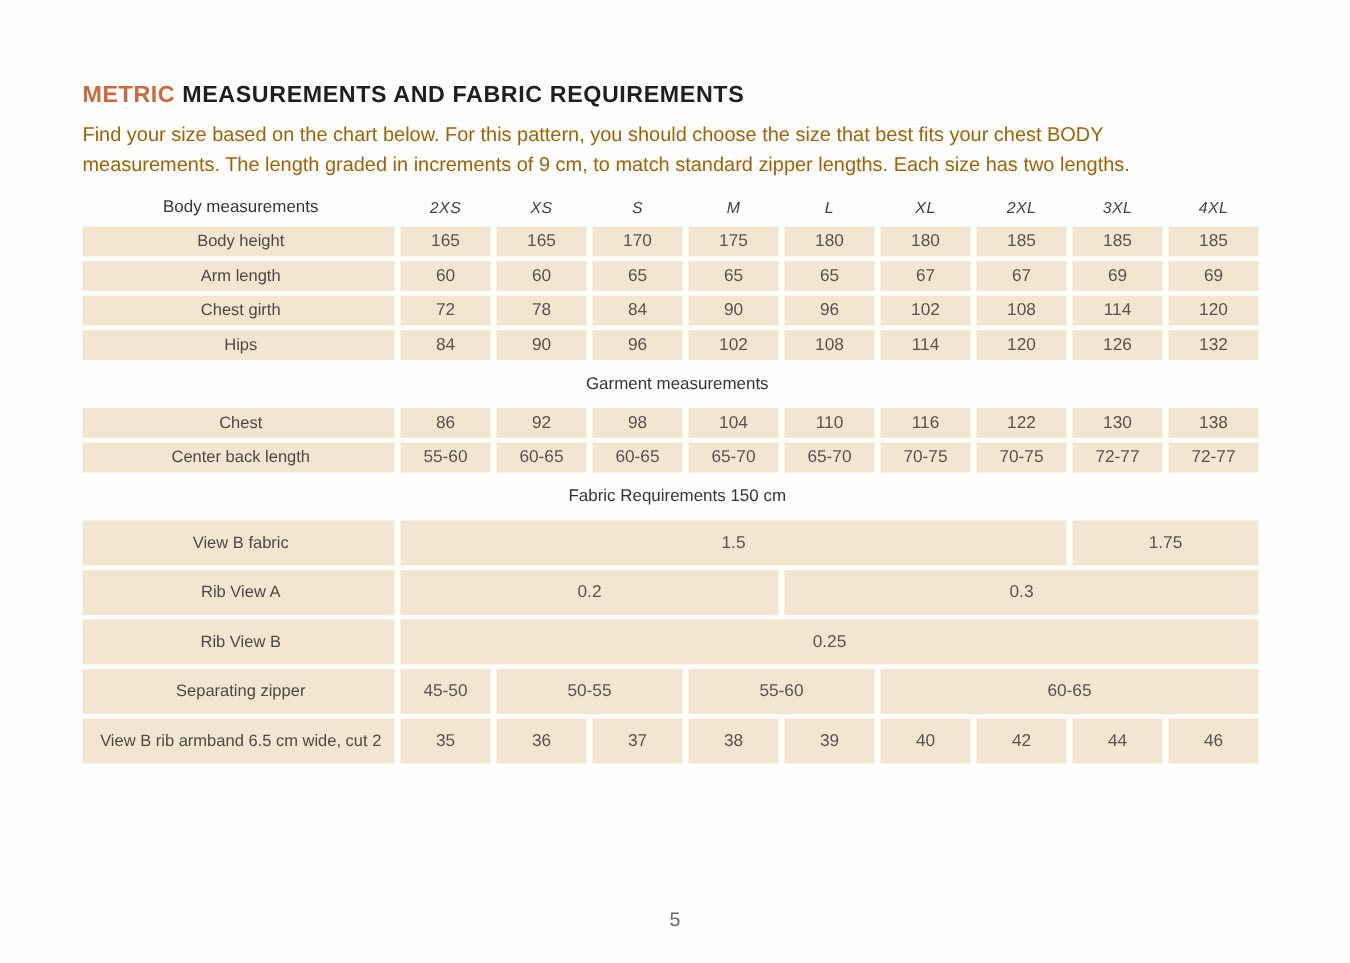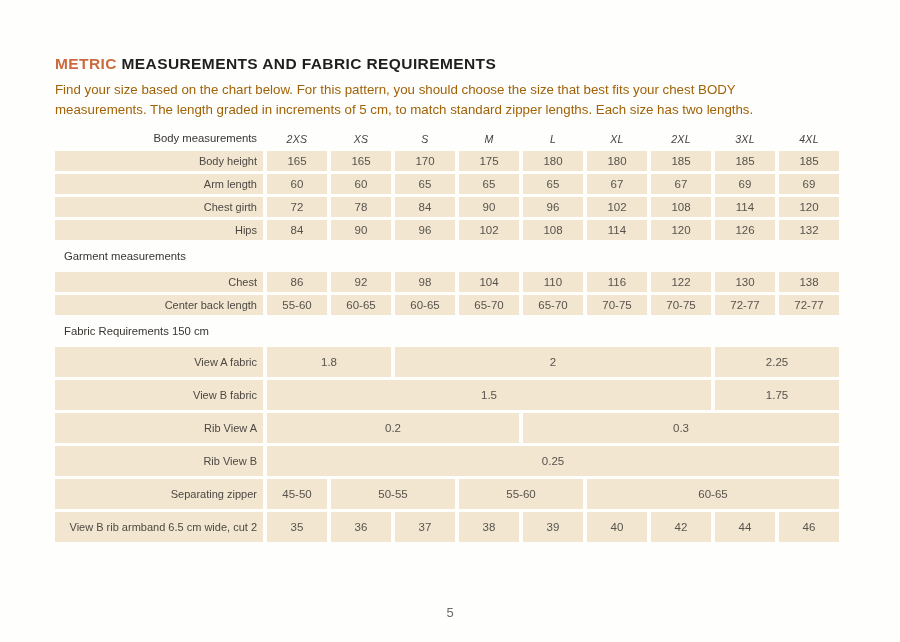--- a/index.html
+++ b/index.html
@@ -41,21 +41,21 @@
   table.meas td {
     background: var(--cell, #f2e6d1);
     font-size: 11.5px;
     color: #57534c;
     text-align: center;
     vertical-align: middle;
     padding: 0;
     overflow: hidden;
   }
   table.meas td.row-label {
-    text-align: right;
+    text-align: center;
     padding-left: 9px;
     padding-right: 6px;
     font-size: 11px;
     color: #4c4842;
     line-height: 13px;
   }
   tr.row-data td { height: 20px; }
   tr.row-tall td { height: 30px; }
   tr.row-header td { background: transparent; height: 19px; }
   tr.row-header td.row-label,
@@ -65,21 +65,21 @@
   }
   tr.row-header td.size-header-cell {
     font-size: 10.6px;
     color: #45423d;
     letter-spacing: 0.3px;
     font-style: italic;
   }
   tr.row-section td {
     background: transparent;
     height: 26px;
-    text-align: left;
+    text-align: center;
     padding-left: 9px;
   }
 
   .page-num {
     position: absolute;
     bottom: 22px;
     left: 0;
     right: 0;
     text-align: center;
     font-size: 13px;
@@ -89,21 +89,21 @@
 </head>
 <body>
 
 <div class="page">
   <div class="content">
 
     <div class="page-title"><span class="accent">METRIC</span><span> MEASUREMENTS AND FABRIC REQUIREMENTS</span></div>
 
     <div class="intro">
       <div>Find your size based on the chart below. For this pattern, you should choose the size that best fits your chest BODY</div>
-      <div>measurements. The length graded in increments of 5 cm, to match standard zipper lengths. Each size has two lengths.</div>
+      <div>measurements. The length graded in increments of 9 cm, to match standard zipper lengths. Each size has two lengths.</div>
     </div>
 
     <table class="meas">
       <colgroup>
         <col style="width:208px">
         <col span="9" style="width:60px">
       </colgroup>
       <tbody>
           <tr class="row-header">
             <td class="row-label">Body measurements</td>
@@ -189,26 +189,20 @@
             <td class="value-cell">65-70</td>
             <td class="value-cell">70-75</td>
             <td class="value-cell">70-75</td>
             <td class="value-cell">72-77</td>
             <td class="value-cell">72-77</td>
           </tr>
           <tr class="row-section">
             <td class="section-label" colspan="10">Fabric Requirements 150 cm</td>
           </tr>
           <tr class="row-data row-tall">
-            <td class="row-label">View A fabric</td>
-            <td class="value-cell" colspan="2">1.8</td>
-            <td class="value-cell" colspan="5">2</td>
-            <td class="value-cell" colspan="2">2.25</td>
-          </tr>
-          <tr class="row-data row-tall">
             <td class="row-label">View B fabric</td>
             <td class="value-cell" colspan="7">1.5</td>
             <td class="value-cell" colspan="2">1.75</td>
           </tr>
           <tr class="row-data row-tall">
             <td class="row-label">Rib View A</td>
             <td class="value-cell" colspan="4">0.2</td>
             <td class="value-cell" colspan="5">0.3</td>
           </tr>
           <tr class="row-data row-tall">

